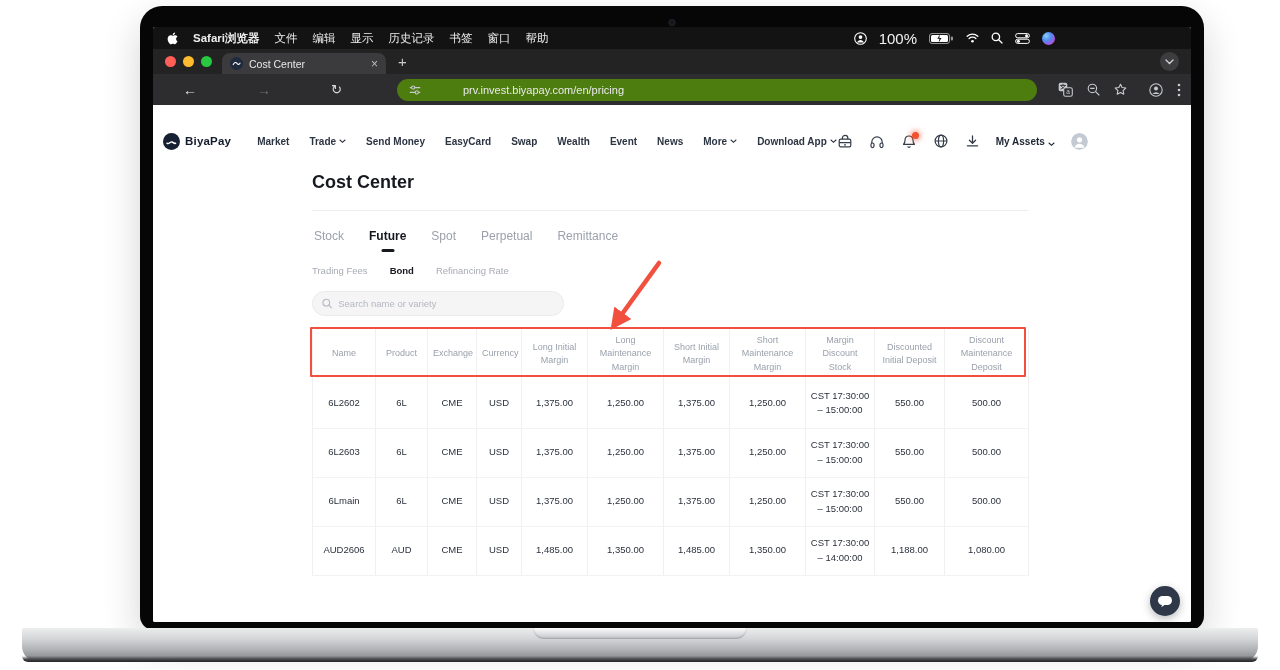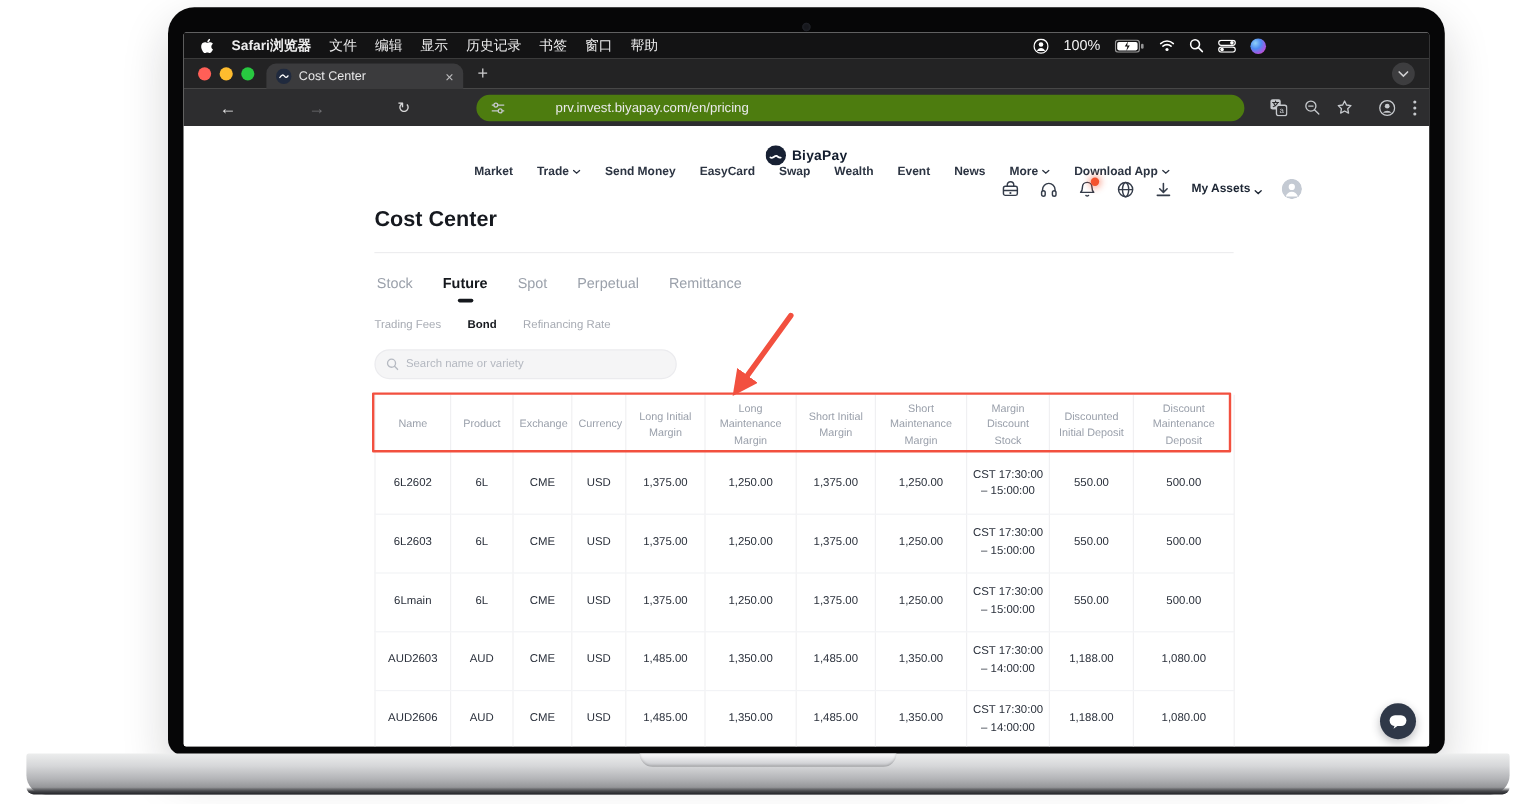--- a/index.html
+++ b/index.html
@@ -38,21 +38,21 @@
     background:linear-gradient(180deg,#fbfbfc,#d4d5d8 70%,#c3c4c8);
     box-shadow:inset 0 -1px 2px rgba(0,0,0,.2);z-index:2;
   }
 
   
   .menubar{height:22px;background:#131314;display:flex;align-items:center;
     padding:0 14px;color:#ededee;font-size:11.5px;flex:0 0 auto;}
   .mb-left{display:flex;align-items:center;gap:15px;}
   .mb-app{font-weight:700;}
   .mb-right{margin-left:auto;margin-right:122px;display:flex;align-items:center;gap:12px;}
-  .mb-batt-label{font-size:12px;color:#f2f2f3;}
+  .mb-batt-label{font-size:15px;color:#f2f2f3;}
   .siri{width:13px;height:13px;border-radius:50%;
     background:radial-gradient(circle at 32% 30%,#8ed0f8 0%,#4f8cf2 38%,#a855e2 70%,#ee5f8a 100%);}
 
   
   .tabbar{height:25px;background:#232324;display:flex;align-items:center;padding:0 12px;flex:0 0 auto;position:relative;}
   .lights{display:flex;gap:7px;align-items:center;}
   .light{width:11px;height:11px;border-radius:50%;}
   .light.red{background:#ff5f57;}.light.yellow{background:#febc2e;}.light.green{background:#28c840;}
   .tab{margin-left:10px;width:164px;height:21px;background:#3b3b3d;border-radius:8px 8px 0 0;
     display:flex;align-items:center;gap:6px;padding:0 8px;align-self:flex-end;}
@@ -69,21 +69,21 @@
   .nav-arrow.fwd{color:#707073;}
   .reload{font-size:13px;color:#d8d8d9;}
   .url-pill{left:244px;width:640px;height:22px;top:4.5px;background:#4d7c0f;border-radius:11px;
     display:flex;align-items:center;padding:0 12px;position:absolute;}
   .url-text{font-size:11px;color:#eaeaeb;margin-left:42px;white-space:nowrap;}
   .ub-icons{right:10px;gap:14px;}
 
   
   .webpage{flex:1;background:#fff;position:relative;overflow:hidden;color:#20262f;}
 
-  .site-nav{position:absolute;left:0;top:0;height:40px;width:100%;display:flex;align-items:center;padding:16px 10px;flex-direction:column;}
+  .site-nav{position:absolute;left:0;top:16px;height:40px;width:100%;display:flex;align-items:center;padding:16px 10px;}
   .brand{display:flex;align-items:center;gap:5px;}
   .brand-name{font-size:11.5px;font-weight:700;color:#121c2d;letter-spacing:.2px;}
   .nav-items{display:flex;gap:20px;margin-left:26px;}
   .nav-item{font-size:10px;font-weight:600;color:#2c3442;display:flex;align-items:center;gap:3px;white-space:nowrap;}
   .nav-right{margin-left:auto;margin-right:96px;display:flex;align-items:center;gap:16px;}
   .bell-wrap{position:relative;}
   .bell-dot{position:absolute;top:-2px;right:-2px;width:7px;height:7px;border-radius:50%;
     background:#f4522e;box-shadow:0 0 5px 2px rgba(244,82,46,.45);}
   .my-assets{font-size:10px;font-weight:700;color:#1c2533;display:flex;align-items:flex-end;gap:3px;white-space:nowrap;}
   .nav-avatar{width:17px;height:17px;border-radius:50%;overflow:hidden;}
@@ -440,34 +440,20 @@
               <td>1,375.00</td>
               <td>1,250.00</td>
               <td>1,375.00</td>
               <td>1,250.00</td>
               <td>CST 17:30:00
 – 15:00:00</td>
               <td>550.00</td>
               <td>500.00</td>
             </tr>
             <tr>
-              <td>AUD2603</td>
-              <td>AUD</td>
-              <td>CME</td>
-              <td>USD</td>
-              <td>1,485.00</td>
-              <td>1,350.00</td>
-              <td>1,485.00</td>
-              <td>1,350.00</td>
-              <td>CST 17:30:00
-– 14:00:00</td>
-              <td>1,188.00</td>
-              <td>1,080.00</td>
-            </tr>
-            <tr>
               <td>AUD2606</td>
               <td>AUD</td>
               <td>CME</td>
               <td>USD</td>
               <td>1,485.00</td>
               <td>1,350.00</td>
               <td>1,485.00</td>
               <td>1,350.00</td>
               <td>CST 17:30:00
 – 14:00:00</td>

